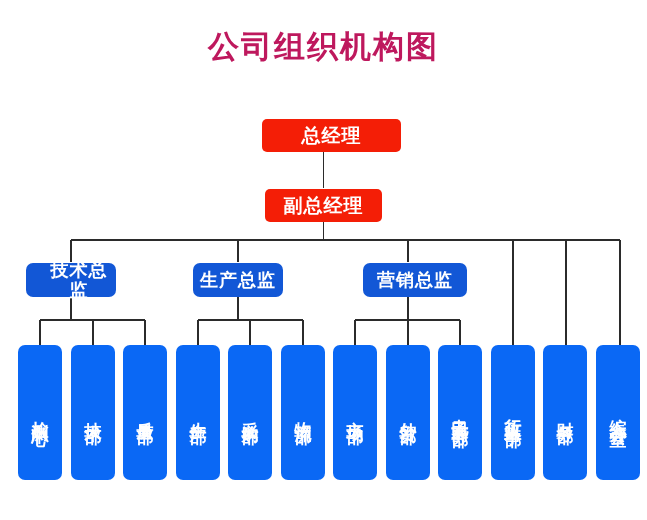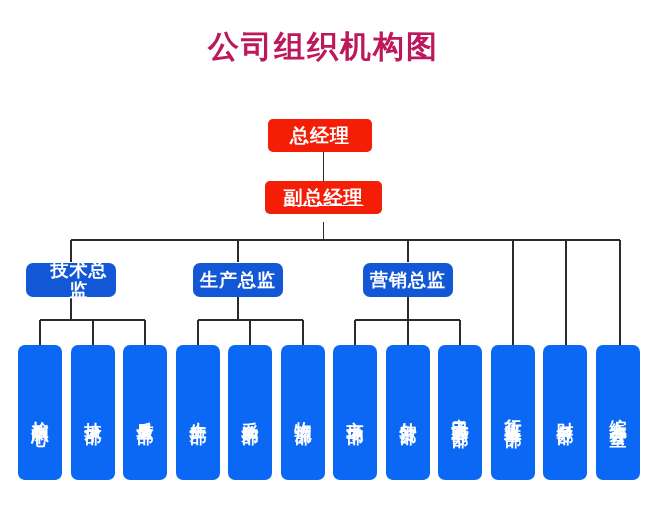--- a/index.html
+++ b/index.html
@@ -126,29 +126,29 @@
       <line x1="408" y1="297" x2="408" y2="320"></line>
       <line x1="355" y1="320" x2="460" y2="320"></line>
       <line x1="355" y1="320" x2="355" y2="345"></line>
       <line x1="408" y1="320" x2="408" y2="345"></line>
       <line x1="460" y1="320" x2="460" y2="345"></line>
     </g>
   </svg>
 
   <div class="chart-title">公司组织机构图</div>
 
-  <div class="node level-exec" style="left:268px; top:119px; width:104px; height:33px;">总经理</div>
+  <div class="node level-exec" style="left:262px; top:119px; width:139px; height:33px;">总经理</div>
 
-  <div class="node level-exec" style="left:265px; top:181px; width:117px; height:33px;text-decoration:underline;">副总经理</div>
+  <div class="node level-exec" style="left:265px; top:189px; width:117px; height:33px;">副总经理</div>
 
   <div class="node level-director" style="left:26px; top:263px; width:90px; height:34px;padding-left:16px;">技术总监</div>
 
   <div class="node level-director" style="left:193px; top:263px; width:90px; height:34px;">生产总监</div>
 
-  <div class="node level-director" style="left:363px; top:263px; width:90px; height:34px;">营销总监</div>
+  <div class="node level-director" style="left:363px; top:263px; width:104px; height:34px;">营销总监</div>
 
   <div class="node level-dept" style="left:18px; top:345px; width:44px; height:135px;">检测中心</div>
 
   <div class="node level-dept" style="left:71px; top:345px; width:44px; height:135px;">技术部</div>
 
   <div class="node level-dept" style="left:123px; top:345px; width:44px; height:135px;">质量部</div>
 
   <div class="node level-dept" style="left:176px; top:345px; width:44px; height:135px;">生产部</div>
 
   <div class="node level-dept" style="left:228px; top:345px; width:44px; height:135px;">采购部</div>

